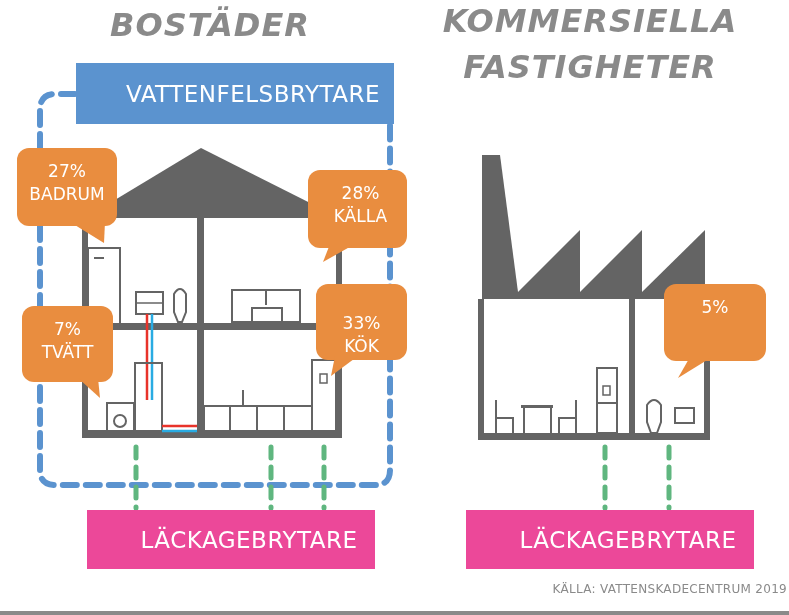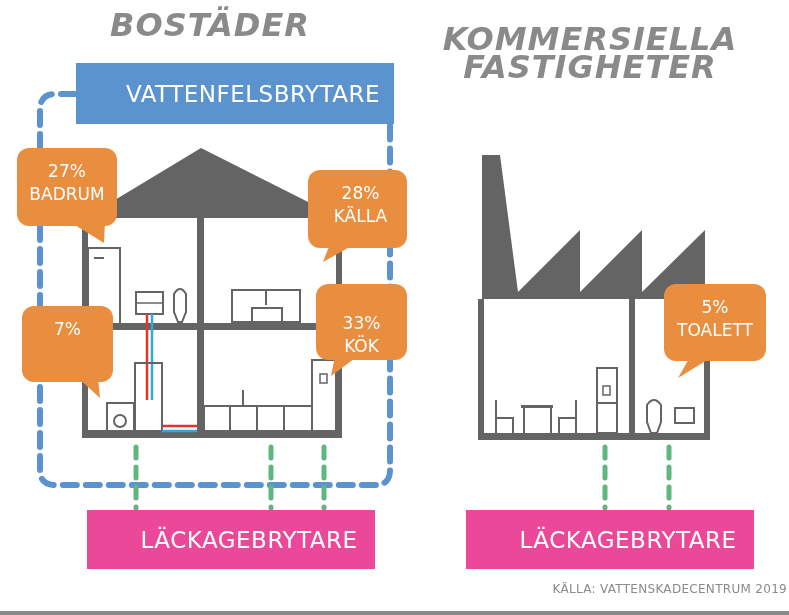--- a/index.html
+++ b/index.html
@@ -10,21 +10,21 @@
   .green-box { background:#ec4899; }
   .bubble-text { position:absolute; color:#fff; text-align:center; font-size:17px; line-height:23px; font-family:"DejaVu Sans", sans-serif; }
   .source { position:absolute; right:2px; top:582px; color:#8a8a8a; font-size:12px; letter-spacing:0.3px; font-family:"DejaVu Sans", sans-serif; }
   .bottom-bar { position:absolute; left:0; top:611px; width:789px; height:4px; background:#8a8a8a; }
   svg { position:absolute; left:0; top:0; }
 </style>
 </head>
 <body>
 
 <div class="title" style="left:90px; top:6px; width:240px;">BOSTÄDER</div>
-<div class="title" style="left:440px; top:20px; width:300px;">KOMMERSIELLA</div>
+<div class="title" style="left:440px; top:2px; width:300px;">KOMMERSIELLA</div>
 <div class="title" style="left:440px; top:48px; width:300px;">FASTIGHETER</div>
 
 <svg width="789" height="615" viewBox="0 0 789 615">
 
   <path d="M75 94 H55 Q40 94 40 110 V470 Q40 485 55 485 H375 Q390 485 390 470 V110 Q390 94 375 94 H360" fill="none" stroke="#5b93cf" stroke-width="6" stroke-dasharray="14 9" stroke-linecap="round"></path>
 
   <g>
     <polygon points="85,218 201,148 340,218" fill="#646464"></polygon>
     <rect x="82" y="218" width="6" height="220" fill="#646464"></rect>
     <rect x="336" y="218" width="6" height="220" fill="#646464"></rect>
@@ -124,28 +124,28 @@
 <div class="bubble-text" style="left:17px; top:160px; width:100px;">
   <div>27%</div>
   <div>BADRUM</div>
 </div>
 <div class="bubble-text" style="left:308px; top:182px; width:105px;">
   <div>28%</div>
   <div>KÄLLA</div>
 </div>
 <div class="bubble-text" style="left:22px; top:318px; width:91px;">
   <div>7%</div>
+  <div>TVÄTT</div>
 </div>
 <div class="bubble-text" style="left:316px; top:312px; width:91px;">
   <div>33%</div>
   <div>KÖK</div>
 </div>
 <div class="bubble-text" style="left:664px; top:296px; width:102px;">
   <div>5%</div>
-  <div>TOALETT</div>
 </div>
 
 <div class="box green-box" style="left:87px; top:510px; width:252px; height:59px;">
   <span>LÄCKAGEBRYTARE</span>
 </div>
 <div class="box green-box" style="left:466px; top:510px; width:252px; height:59px;">
   <span>LÄCKAGEBRYTARE</span>
 </div>
 
 <div class="source">KÄLLA: VATTENSKADECENTRUM 2019</div>

